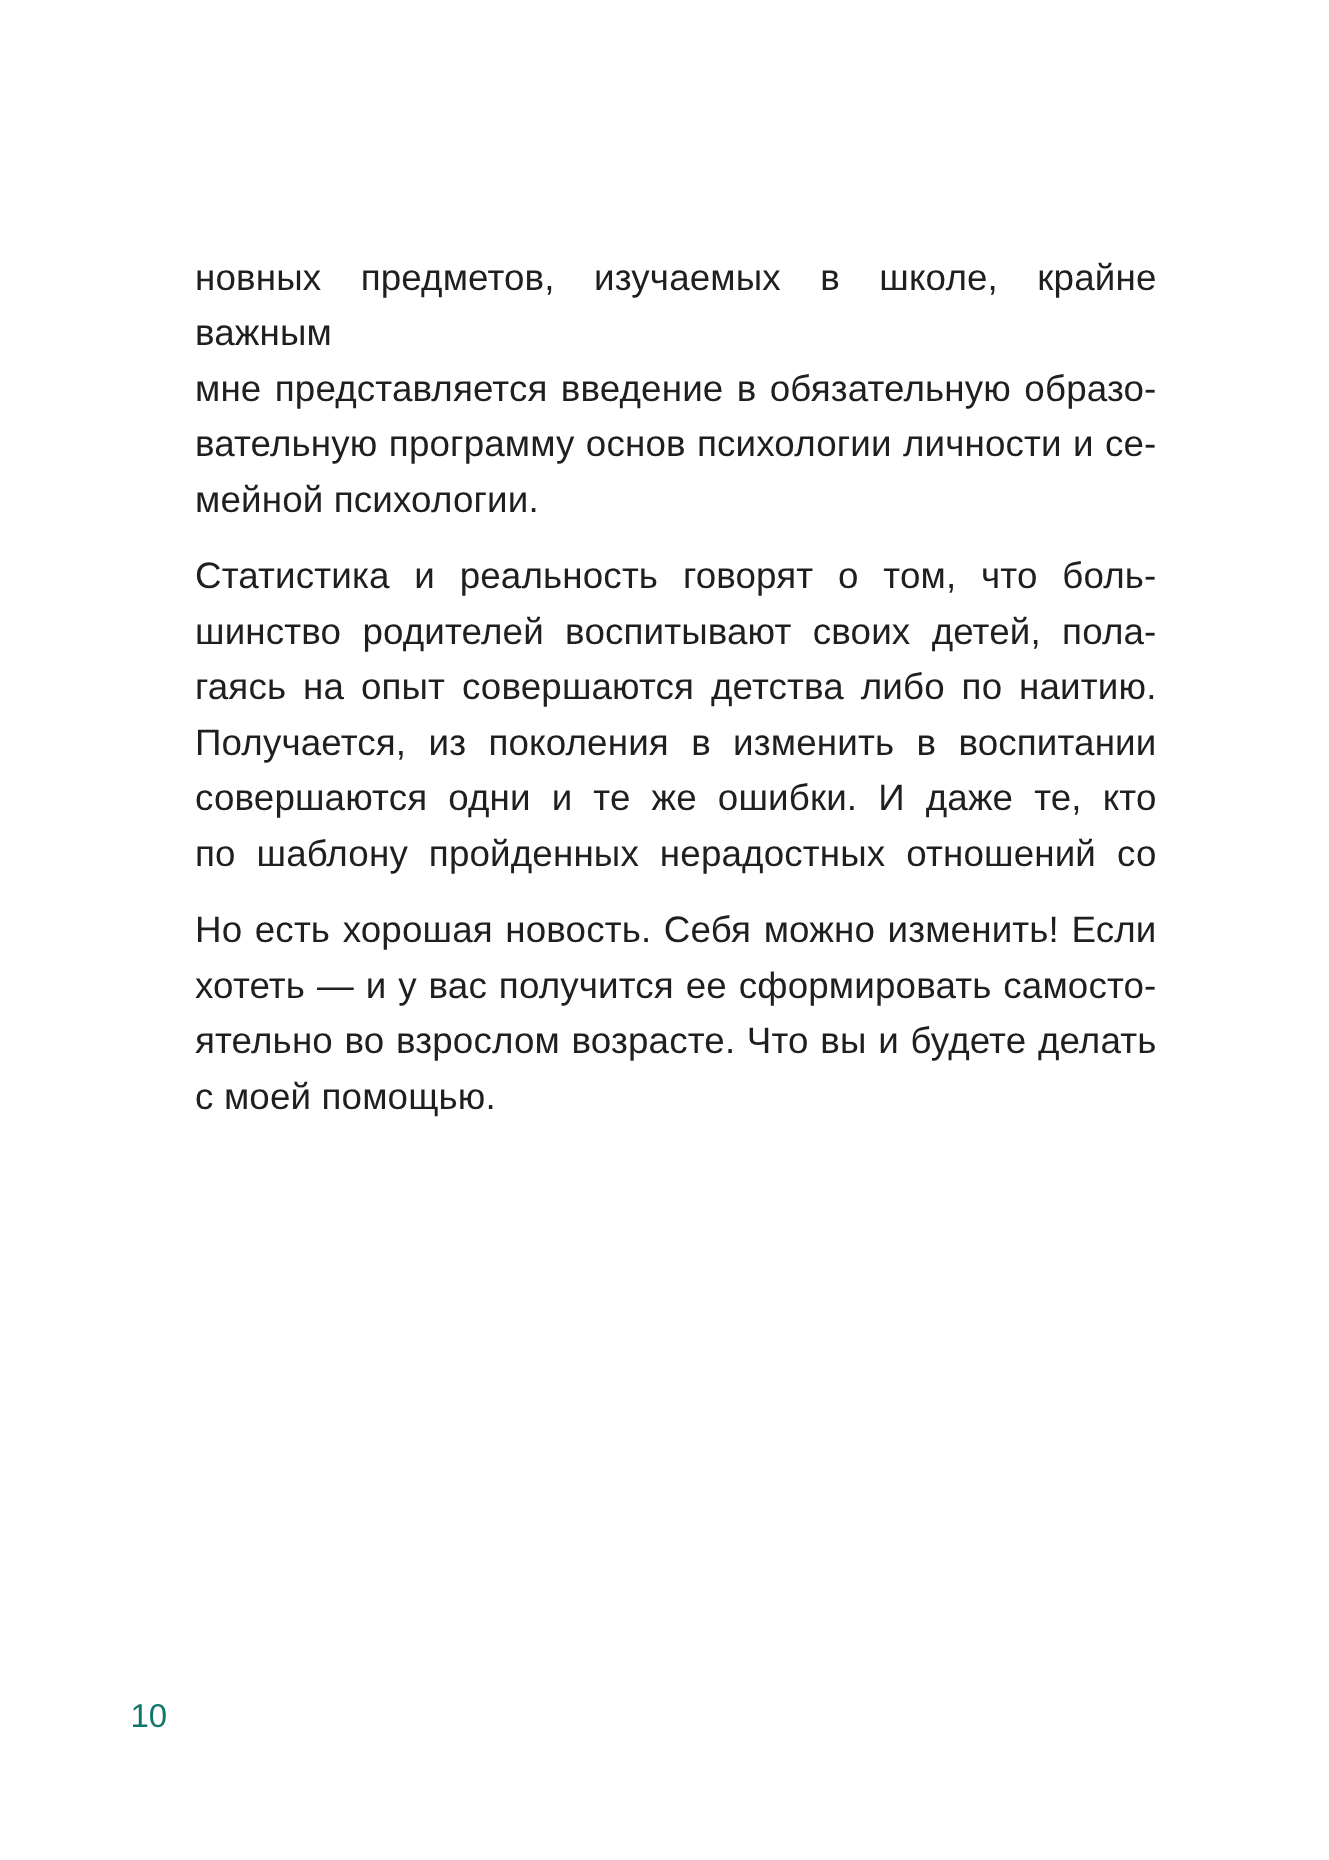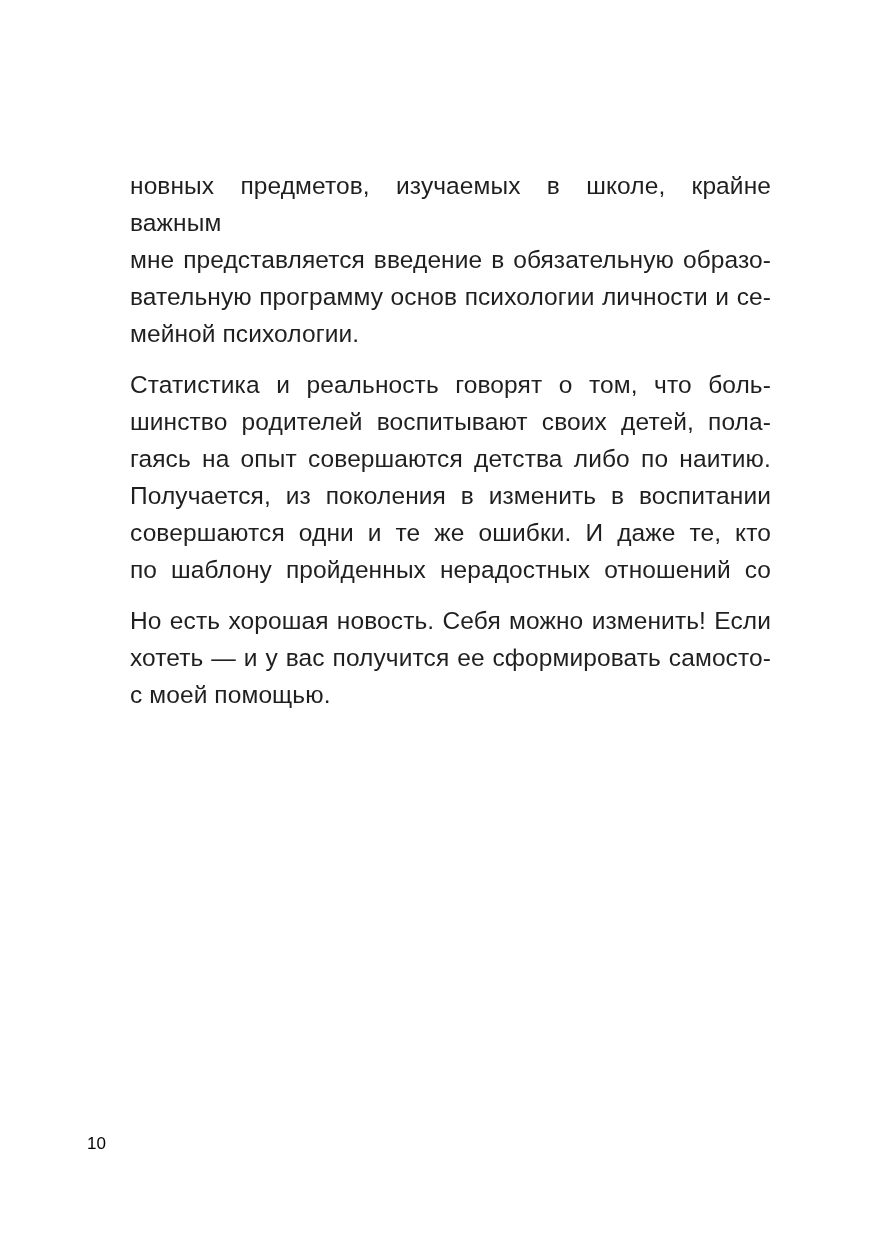--- a/index.html
+++ b/index.html
@@ -38,23 +38,23 @@
     color: #1f1f1f;
   }
   .line.last {
     text-align: right;
     text-align-last: left;
   }
   .page-number {
     position: absolute;
     left: 87px;
     top: 1130px;
-    font-size: 17px;
+    font-size: 22px;
     line-height: 28px;
-    color: #000000;
+    color: #0f766e;
   }
 </style>
 </head>
 <body>
 
 <div class="page">
   <main class="text-block" id="text-block">
       <p class="paragraph">
         <span class="line">новных предметов, изучаемых в школе, крайне важным</span>
         <span class="line">мне представляется введение в  обязательную образо-</span>
@@ -65,17 +65,18 @@
         <span class="line">Статистика и реальность говорят о том, что боль-</span>
         <span class="line">шинство родителей воспитывают своих детей, пола-</span>
         <span class="line">гаясь на опыт совершаются детства либо по наитию.</span>
         <span class="line">Получается, из поколения в изменить в воспитании</span>
         <span class="line">совершаются одни и те же ошибки. И даже те, кто</span>
         <span class="line">по шаблону пройденных нерадостных отношений со</span>
       </p>
       <p class="paragraph">
         <span class="line">Но есть хорошая новость. Себя можно изменить! Если</span>
         <span class="line">хотеть — и у вас получится ее сформировать самосто-</span>
+        <span class="line">ятельно во взрослом возрасте. Что вы и будете делать</span>
         <span class="line last">с моей помощью.</span>
       </p>
     </main>
   <div class="page-number">10</div>
 </div>
 
 </body></html>

